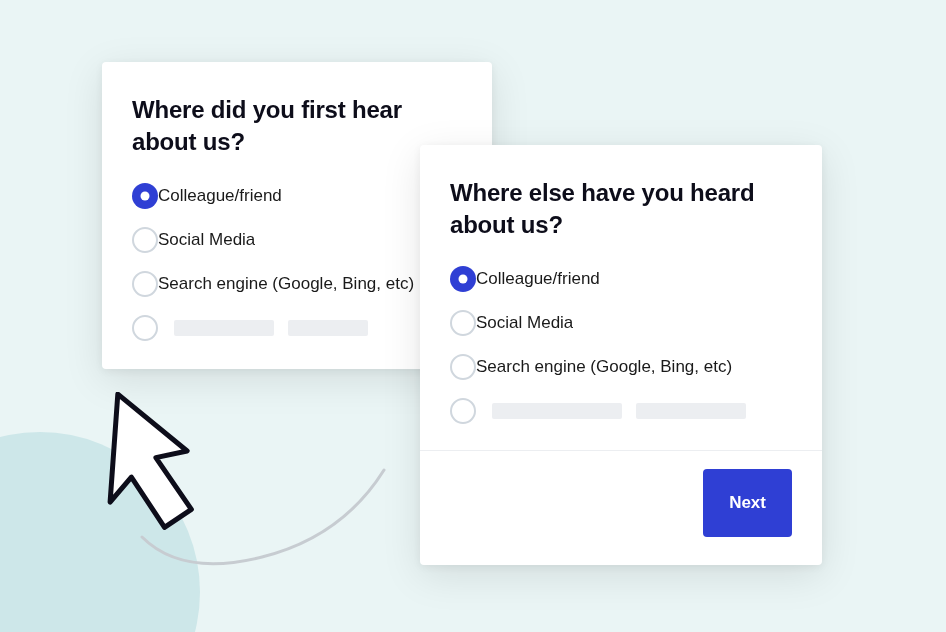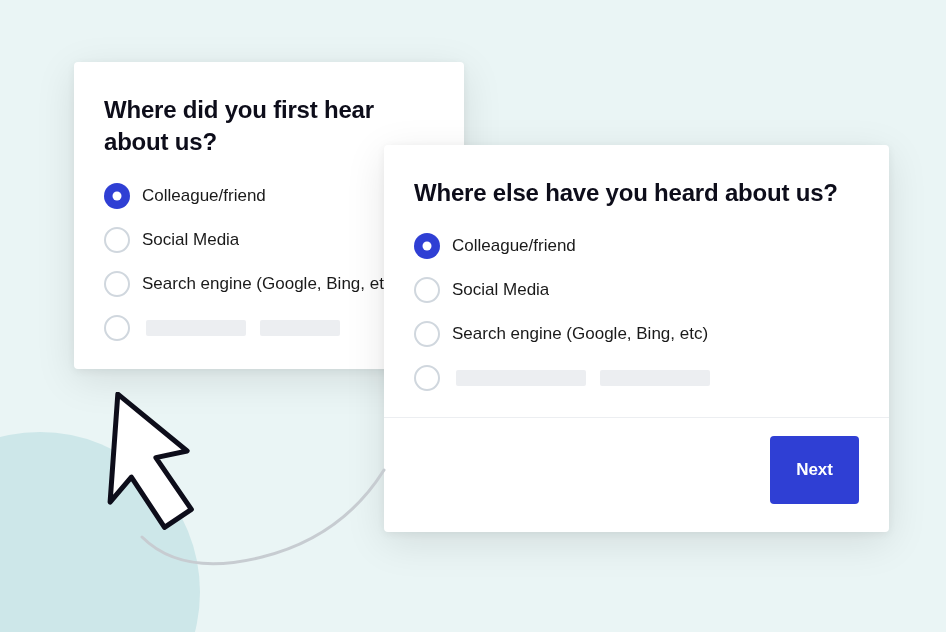--- a/index.html
+++ b/index.html
@@ -21,46 +21,47 @@
     background: #cde7e9;
     border-radius: 50%;
   }
 
   .card {
     position: absolute;
     background: #ffffff;
     border-radius: 4px;
     box-shadow: 0 10px 40px rgba(0,0,0,0.10), 0 2px 8px rgba(0,0,0,0.06);
     padding: 32px 30px 28px 30px;
+    margin-left: 28px;
   }
   .card-a {
     left: 74px;
     top: 62px;
     width: 390px;
   }
   .card-b {
-    left: 384px;
+    left: 392px;
     top: 145px;
-    width: 505px;
+    width: 402px;
   }
 
   .question {
     font-size: 24px;
     line-height: 1.35;
     font-weight: 700;
     color: #0d0d1a;
     margin-bottom: 24px;
     letter-spacing: -0.2px;
   }
 
   .options { display: flex; flex-direction: column; gap: 18px; }
   .option {
     display: flex;
     align-items: center;
-    gap: 12px;
+    gap: 0;
     cursor: pointer;
   }
   .radio {
     width: 26px;
     height: 26px;
     border-radius: 50%;
     border: 2px solid #d0d7de;
     flex-shrink: 0;
     position: relative;
     background: #fff;

